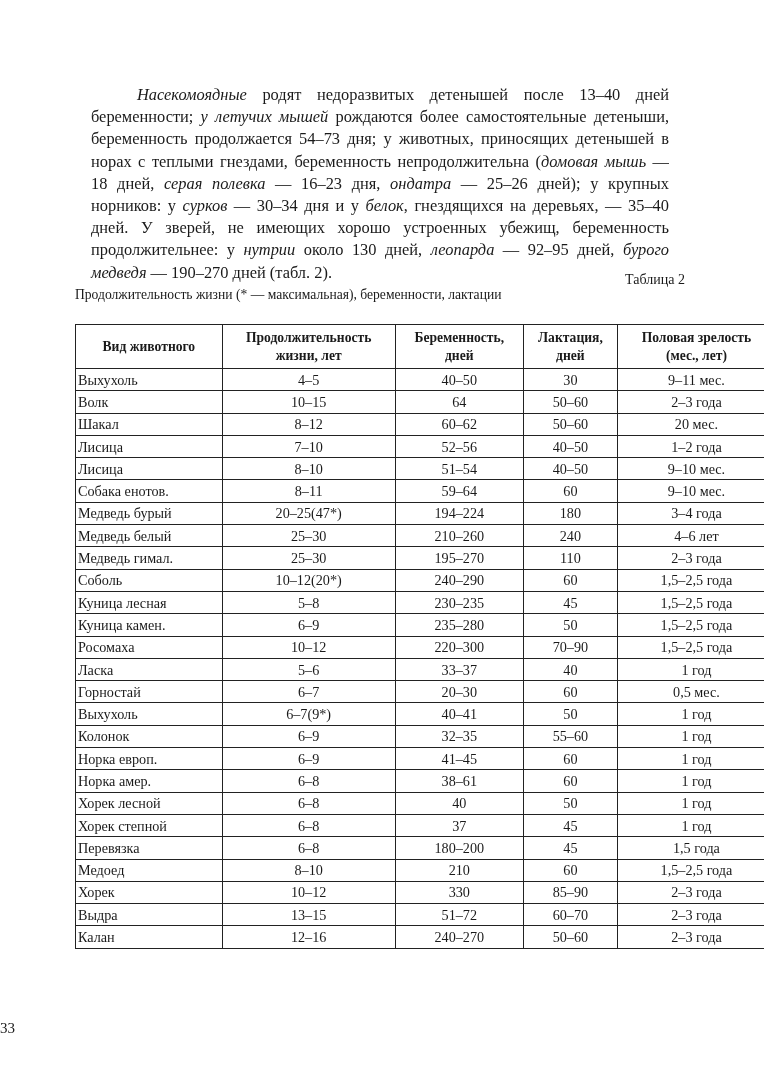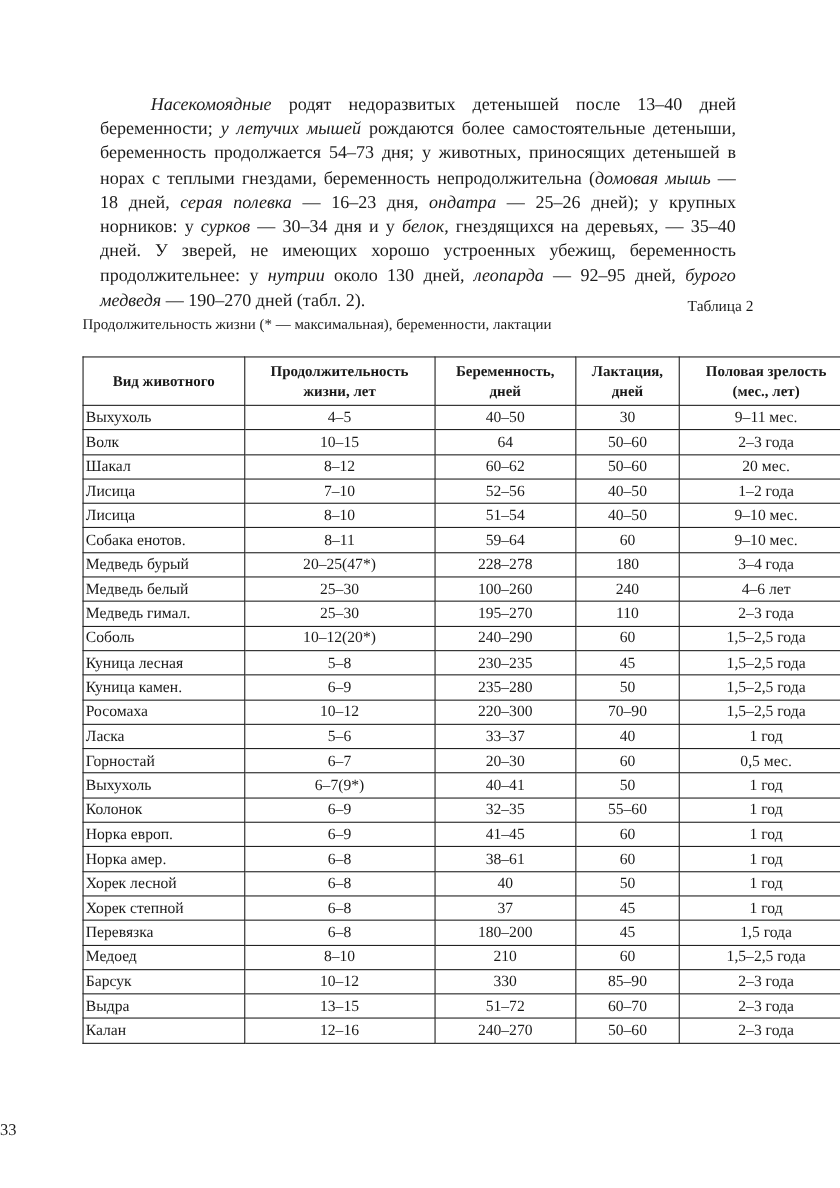--- a/index.html
+++ b/index.html
@@ -104,28 +104,28 @@
       <tr>
         <td class="name">Собака енотов.</td>
         <td>8–11</td>
         <td>59–64</td>
         <td>60</td>
         <td>9–10 мес.</td>
       </tr>
       <tr>
         <td class="name">Медведь бурый</td>
         <td>20–25(47*)</td>
-        <td>228–278</td>
+        <td>194–224</td>
         <td>180</td>
         <td>3–4 года</td>
       </tr>
       <tr>
         <td class="name">Медведь белый</td>
         <td>25–30</td>
-        <td>100–260</td>
+        <td>210–260</td>
         <td>240</td>
         <td>4–6 лет</td>
       </tr>
       <tr>
         <td class="name">Медведь гимал.</td>
         <td>25–30</td>
         <td>195–270</td>
         <td>110</td>
         <td>2–3 года</td>
       </tr>
@@ -221,21 +221,21 @@
         <td>1,5 года</td>
       </tr>
       <tr>
         <td class="name">Медоед</td>
         <td>8–10</td>
         <td>210</td>
         <td>60</td>
         <td>1,5–2,5 года</td>
       </tr>
       <tr>
-        <td class="name">Барсук</td>
+        <td class="name">Хорек</td>
         <td>10–12</td>
         <td>330</td>
         <td>85–90</td>
         <td>2–3 года</td>
       </tr>
       <tr>
         <td class="name">Выдра</td>
         <td>13–15</td>
         <td>51–72</td>
         <td>60–70</td>

